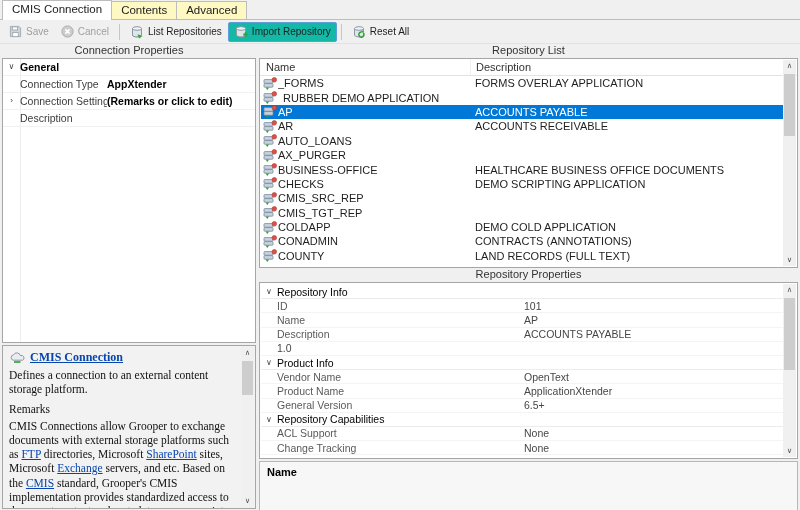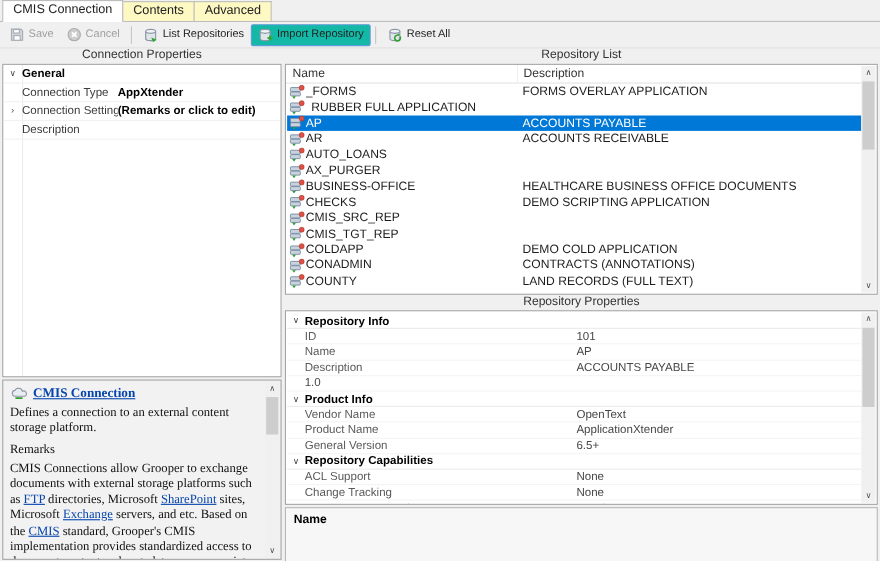--- a/index.html
+++ b/index.html
@@ -72,21 +72,21 @@
   .rrow .ds{flex:1;padding-left:5px;overflow:hidden}
   .rrow.selected{background:#0078d7;color:#fff}
 
   
   .rprops{height:175px;font-size:10.5px;flex:none;margin-top:0}
   .pbody{position:absolute;left:1px;right:14px;top:2px;bottom:0}
   .prow{display:flex;align-items:center;height:13.2px;border-bottom:1px solid #f4f4f4}
   .prow .gut{width:16px;text-align:center;font-size:8px;color:#444;flex:none}
   .prow .pl{width:247px;flex:none;color:#5a5a5a;overflow:hidden;white-space:nowrap}
   .prow .pv{flex:1;color:#474747;overflow:hidden;white-space:nowrap}
-  .prow.category .pl{font-weight:bold;color:#000}
+  .prow.category .pl{font-weight:normal;color:#000}
   .prow.category{border-bottom:1px solid #ececec}
 
   
   .npanel{height:47px;margin-top:2px;border:1px solid #b7b7b7;background:#f7f7f7;
           padding:4px 7px;flex:none}
   .npanel .nttl{font-weight:bold;font-size:11px;color:#000}
 </style>
 </head>
 <body>
 
@@ -237,21 +237,21 @@
 
           <div class="rrow">
             <span class="icon">
               <svg width="14" height="13" viewBox="0 0 14 13">
                 <rect x="1" y="2.6" width="9" height="3.6" rx="0.8" fill="#c9d3de" stroke="#73889f" stroke-width="0.8"></rect>
                 <rect x="1" y="6.6" width="9" height="3.6" rx="0.8" fill="#c9d3de" stroke="#73889f" stroke-width="0.8"></rect>
                 <circle cx="11.3" cy="2.8" r="2.3" fill="#dd5044" stroke="#b03a30" stroke-width="0.6"></circle>
                 <path d="M2.6 10.6h3.4L4.3 13z" fill="#2f9e2f"></path>
               </svg>
             </span>
-            <span class="ds">RUBBER FULL APPLICATION</span>
+            <span class="ds">RUBBER DEMO APPLICATION</span>
           </div>
 
           <div class="rrow selected">
             <span class="icon">
               <svg width="14" height="13" viewBox="0 0 14 13">
                 <rect x="1" y="2.6" width="9" height="3.6" rx="0.8" fill="#c9d3de" stroke="#73889f" stroke-width="0.8"></rect>
                 <rect x="1" y="6.6" width="9" height="3.6" rx="0.8" fill="#c9d3de" stroke="#73889f" stroke-width="0.8"></rect>
                 <circle cx="11.3" cy="2.8" r="2.3" fill="#dd5044" stroke="#b03a30" stroke-width="0.6"></circle>
                 <path d="M2.6 10.6h3.4L4.3 13z" fill="#2f9e2f"></path>
               </svg>

